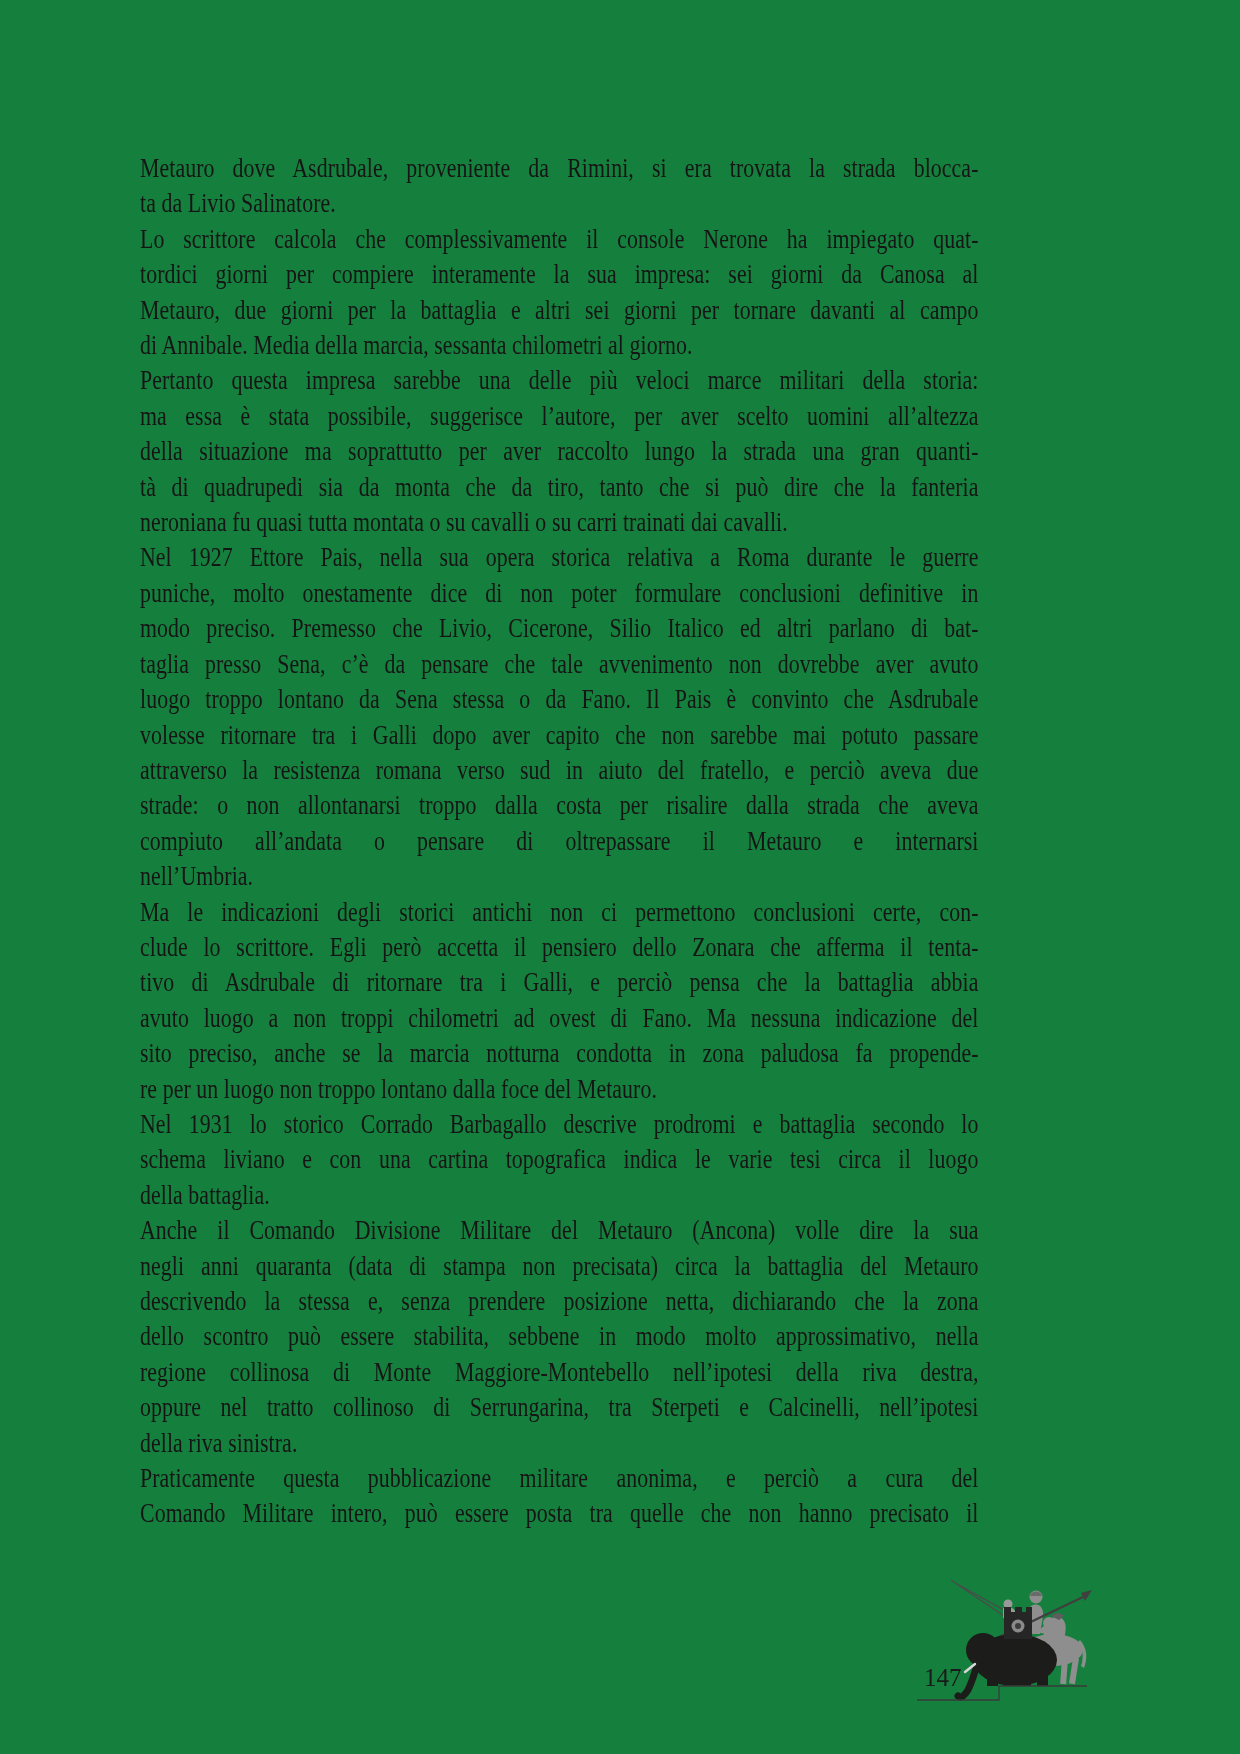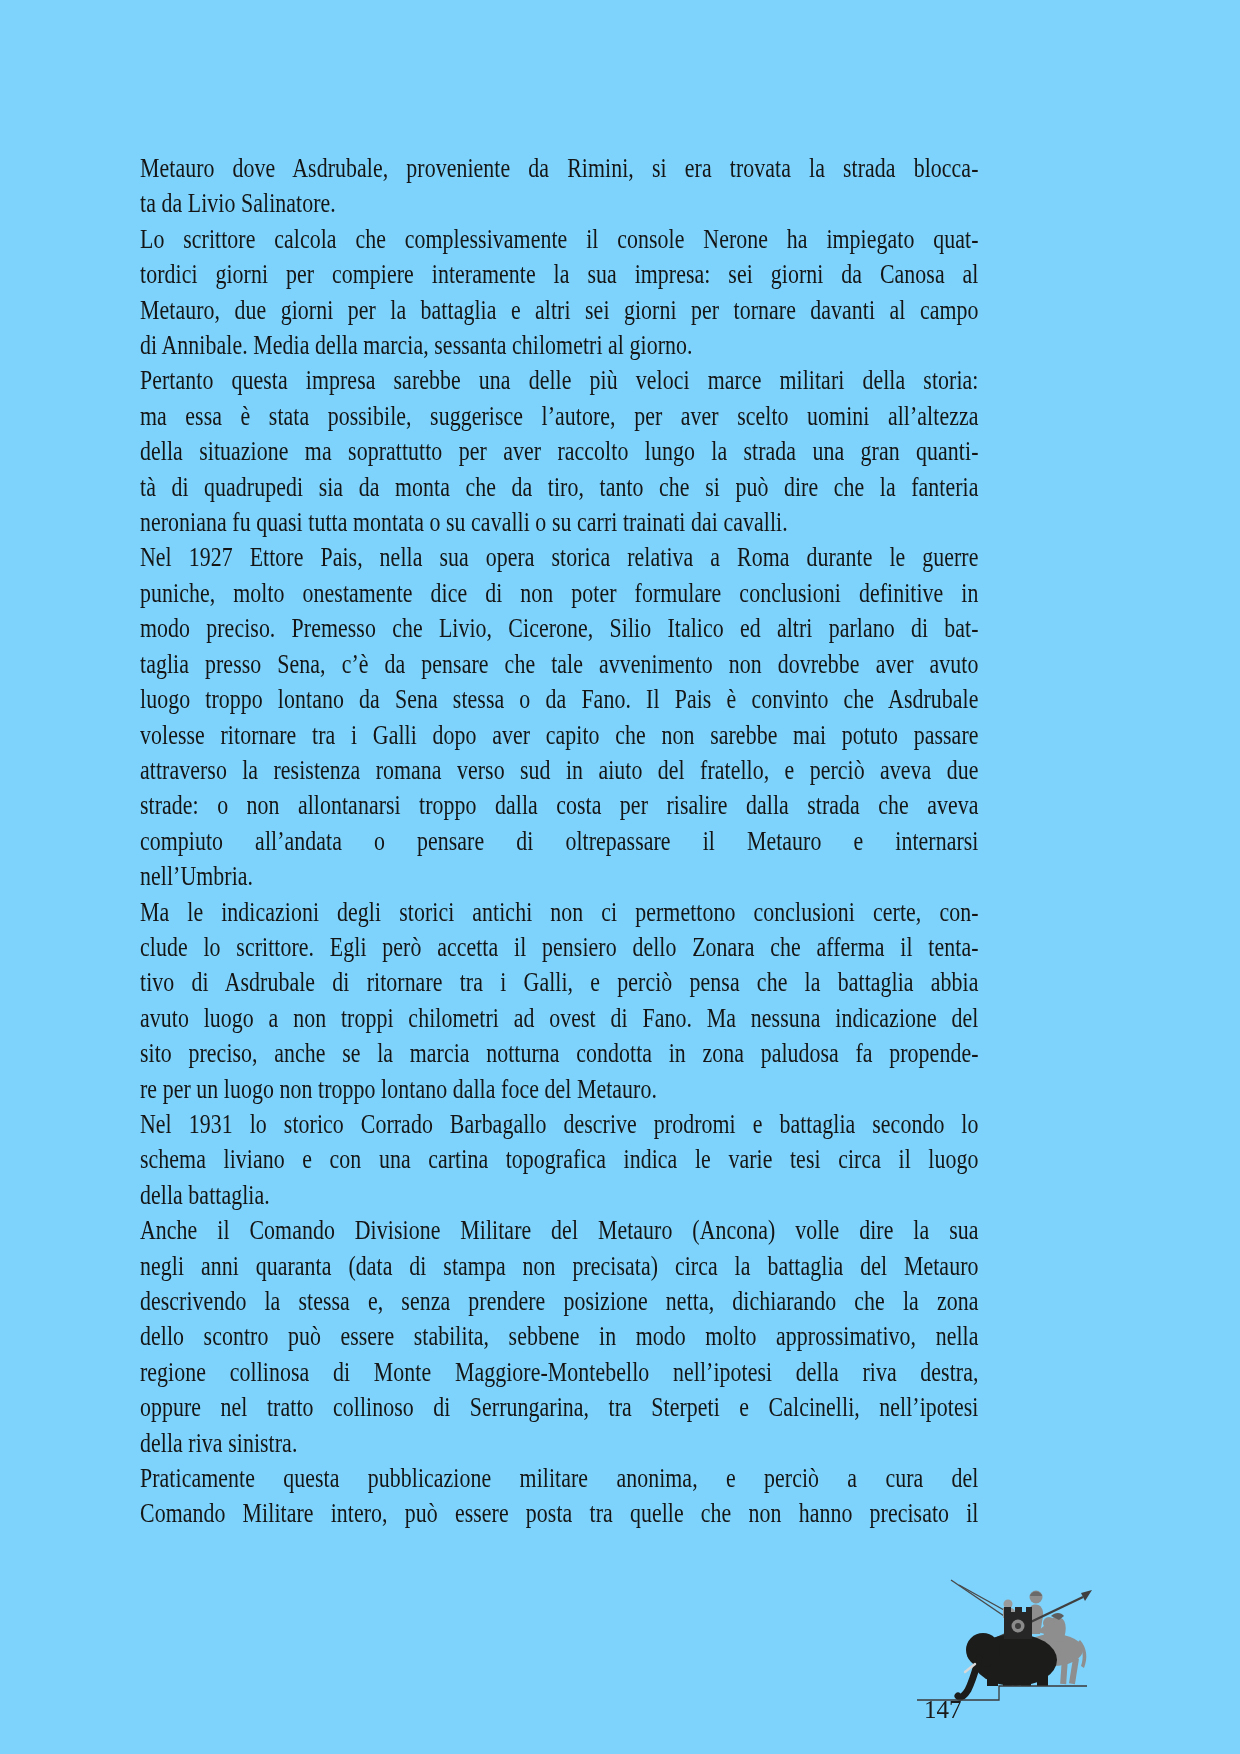--- a/index.html
+++ b/index.html
@@ -1,21 +1,21 @@
 <!DOCTYPE html>
 <html><head>
 <meta charset="utf-8">
 <style>
   html, body { margin: 0; padding: 0; }
   body { background: #ffffff; font-family: "Liberation Serif", "DejaVu Serif", serif; }
   .page {
     position: relative;
     width: 1240px;
     height: 1754px;
-    background: #7dd3fc;
+    background: #15803d;
     overflow: hidden;
   }
   .text-block {
     position: absolute;
     left: 140px;
     top: 150px;
     width: 1075px;
     transform: scaleX(0.78);
     transform-origin: 0 0;
     font-size: 28px;
@@ -24,21 +24,20 @@
     letter-spacing: 0.1px;
   }
   .line { white-space: normal; text-align: left; }
   .line.just { text-align: justify; text-align-last: justify; }
   .page-number {
     position: absolute;
     left: 924px;
     top: 1664px;
     font-size: 25px;
     color: #1a1a1a;
-    margin-top: 32px;
   }
   .footer-art {
     position: absolute;
     left: 895px;
     top: 1578px;
     width: 210px;
     height: 128px;
   }
 </style>
 </head>

